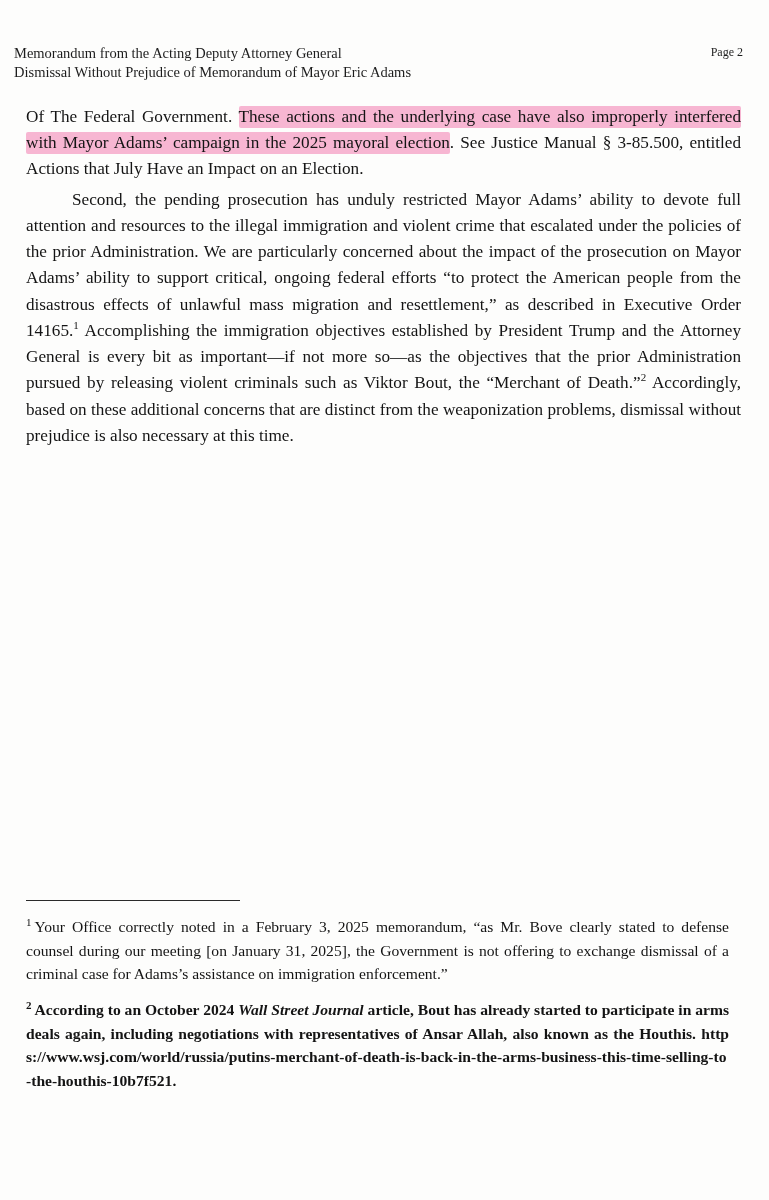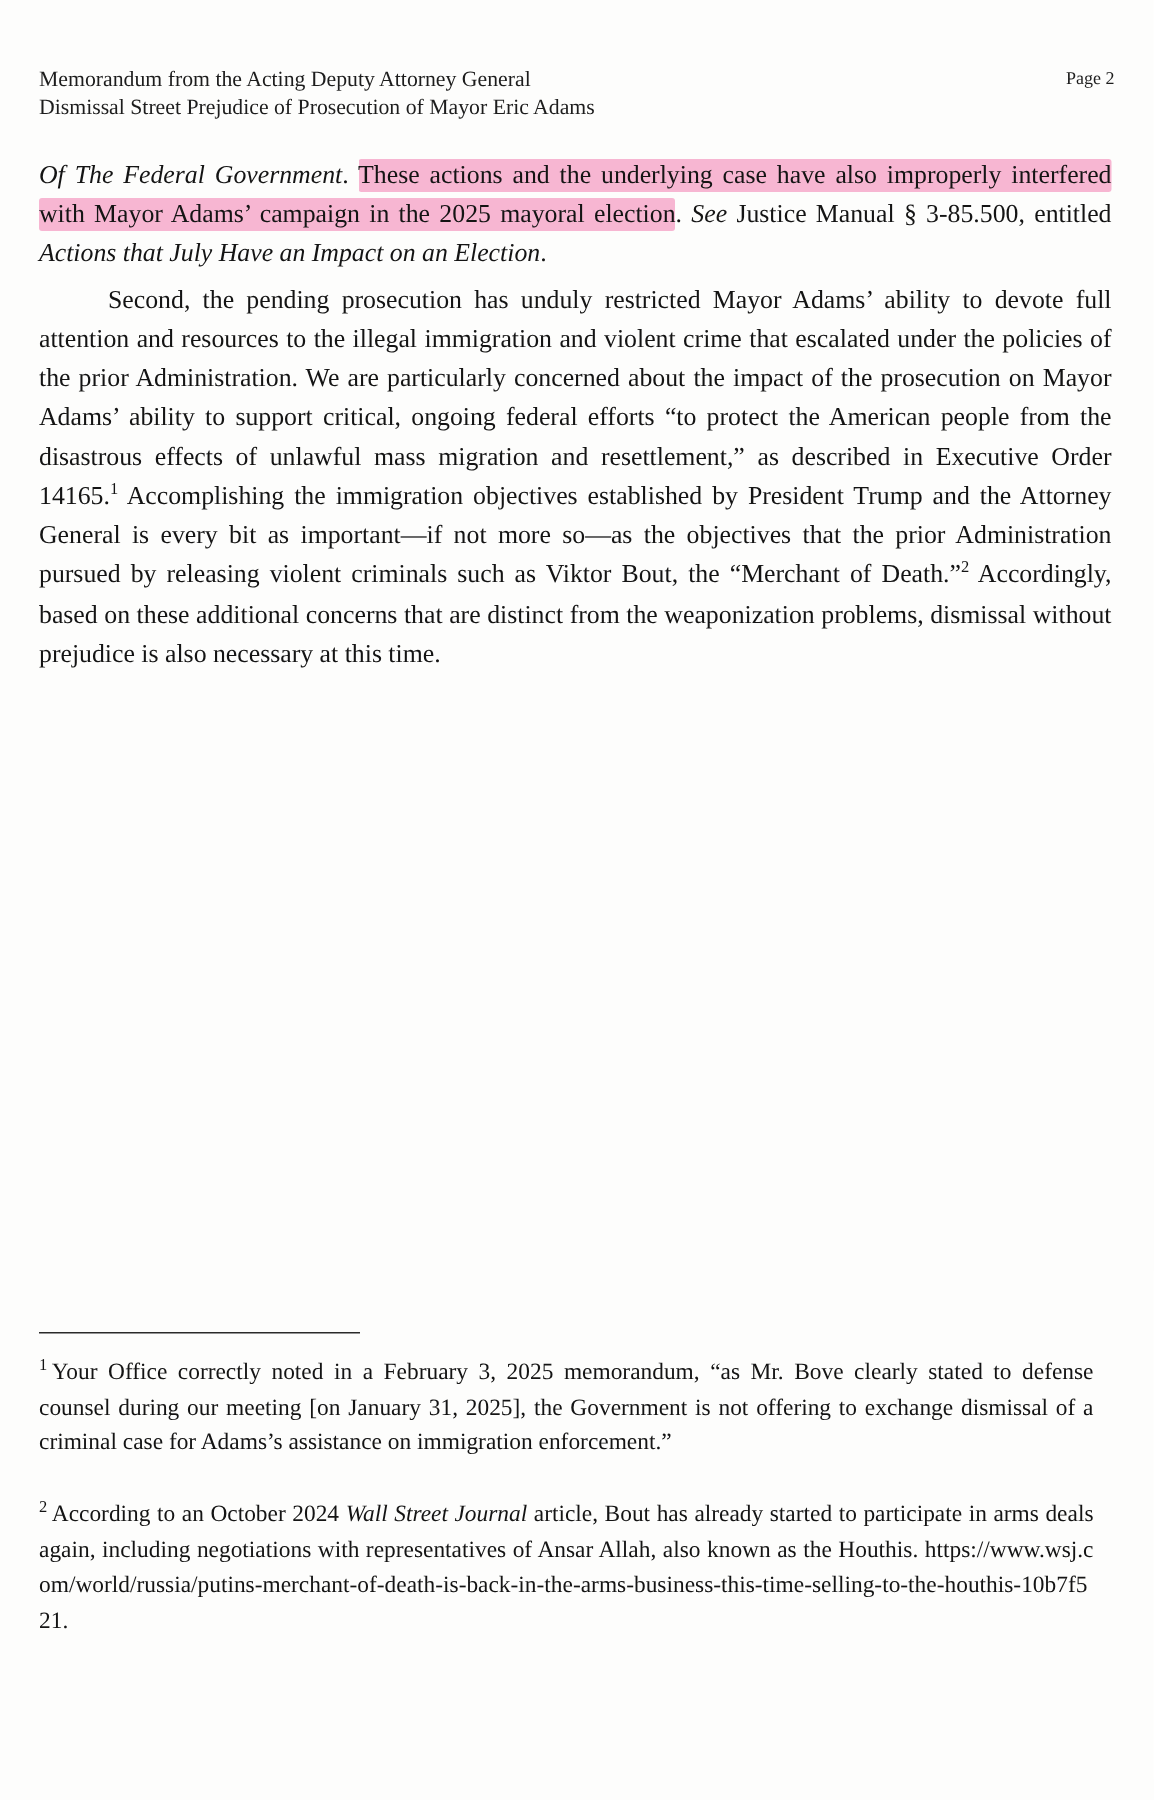--- a/index.html
+++ b/index.html
@@ -19,21 +19,21 @@
     position: relative;
     width: 769px;
     height: 1200px;
     background: #fdfdfc;
     padding: 0;
     box-sizing: border-box;
   }
   .header {
     position: absolute;
     top: 44px;
-    left: 26px;
+    left: 14px;
     right: 26px;
     display: flex;
     justify-content: space-between;
     align-items: flex-start;
   }
   .header-lines {
     font-size: 14.5px;
     line-height: 1.33;
     color: #1d1d1d;
   }
@@ -58,21 +58,20 @@
     color: #141414;
   }
   p.para + p.para {
     margin-top: 4px;
   }
   .indent {
     display: inline-block;
     width: 46px;
   }
   .ital {
-    font-style: italic;
   }
   .hl {
     background: #f7b6d2;
     padding: 1px 0 2px 0;
     border-radius: 2px;
     box-decoration-break: clone;
     -webkit-box-decoration-break: clone;
   }
   sup {
     font-size: 11px;
@@ -92,21 +91,22 @@
     margin-bottom: 14px;
   }
   p.footnote {
     margin: 0;
     font-size: 15.6px;
     line-height: 1.5;
     text-align: justify;
     color: #141414;
   }
   p.footnote + p.footnote {
-    margin-top: 25px;
+    margin-top: 13px;
+    font-weight: bold;
   }
   .fnum {
     font-size: 11px;
     vertical-align: super;
     line-height: 0;
     margin-right: 3px;
   }
   .wsj {
     font-style: italic;
   }
@@ -115,21 +115,21 @@
   }
 </style>
 </head>
 <body>
 
 <div class="page">
 
   <div class="header">
     <div class="header-lines">
       <div>Memorandum from the Acting Deputy Attorney General</div>
-      <div>Dismissal Street Prejudice of Prosecution of Mayor Eric Adams</div>
+      <div>Dismissal Without Prejudice of Memorandum of Mayor Eric Adams</div>
     </div>
     <div class="header-page">Page 2</div>
   </div>
 
   <div class="body-block">
 
     <p class="para">
       <span class="ital">Of The Federal Government</span><span>.</span>
       <span class="hl">These actions and the underlying case have also improperly interfered with Mayor Adams’ campaign in the 2025 mayoral election</span><span>.</span>
       <span class="ital">See</span>

